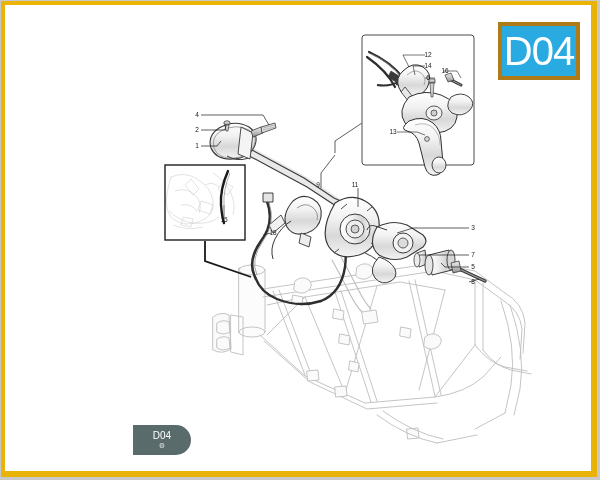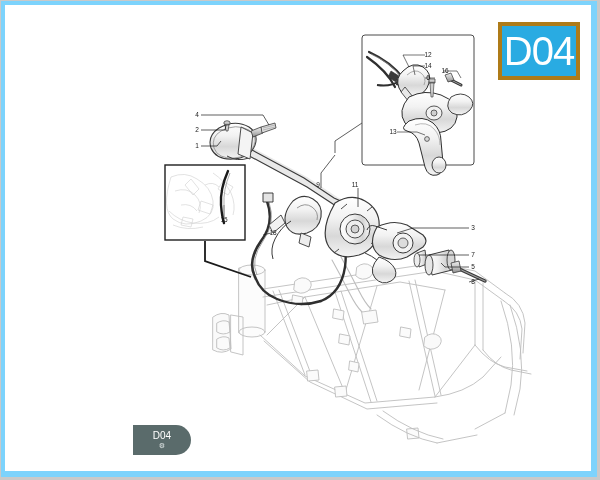--- a/index.html
+++ b/index.html
@@ -14,21 +14,21 @@
     font-family: "Liberation Sans", sans-serif;
     overflow: hidden;
   }
 
   
   #viewer {
     position: relative;
     width: 600px;
     height: 480px;
     box-sizing: border-box;
-    background: #7dd3fc;
+    background: #eab308;
     border: 1px solid #c9c9c9;
     border-right-width: 3px;
     border-bottom-width: 3px;
     overflow: hidden;
   }
   #canvas {
     position: absolute;
     inset: 4px 6px 6px 4px;
     background: #ffffff;
   }

